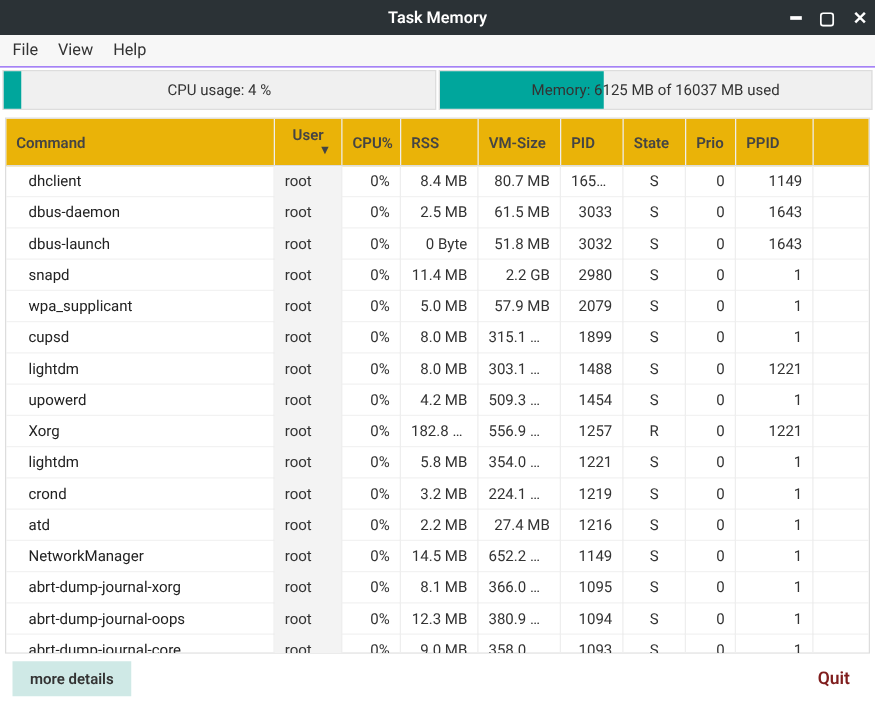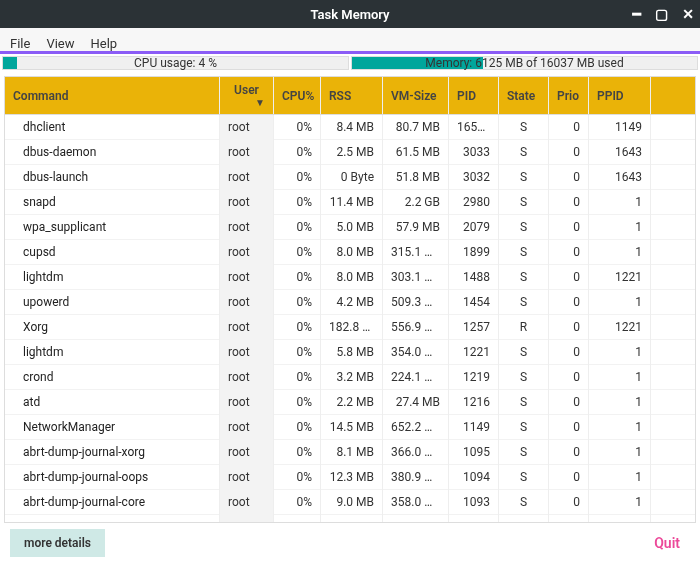--- a/index.html
+++ b/index.html
@@ -1,23 +1,23 @@
 <!DOCTYPE html>
 <html><head>
 <meta charset="utf-8">
 <style>
 * { margin: 0; padding: 0; box-sizing: border-box; font-family: -apple-system, "Segoe UI", Roboto, Ubuntu, sans-serif; }
 body { width: 700px; height: 563px; background: #fff; display: flex; flex-direction: column; overflow: hidden; }
 .titlebar { background: #2b3236; color: #fff; height: 28px; display: flex; align-items: center; position: relative; }
 .title { flex: 1; text-align: center; font-weight: 600; font-size: 13px; }
 .win-controls { position: absolute; right: 6px; top: 0; height: 28px; display: flex; align-items: center; gap: 14px; }
 .win-btn { color: #fff; font-size: 14px; cursor: pointer; font-weight: 600; }
-.menubar { background: #f7f7f7; height: 26px; display: flex; align-items: flex-end; gap: 16px; padding: 0 10px; font-size: 13px; color: #333; border-bottom: 3px solid #8b5cf6; }
+.menubar { background: #f7f7f7; height: 26px; display: flex; align-items: center; gap: 16px; padding: 0 10px; font-size: 13px; color: #333; border-bottom: 1px solid #8b5cf6; }
 .menu-item { cursor: pointer; }
-.meters { display: flex; height: 14px; margin: 2px 2px 6px 2px; gap: 2px; }
+.meters { display: flex; height: 32px; margin: 2px 2px 6px 2px; gap: 2px; }
 .meter { flex: 1; position: relative; background: #f0f0f0; display: flex; align-items: center; justify-content: center; font-size: 12px; color: #333; border: 1px solid #ddd; }
 .meter-fill { position: absolute; left: 0; top: 0; bottom: 0; background: #00a69c; }
 .meter-label { position: relative; z-index: 1; }
 .table-wrap { flex: 1; overflow: hidden; display: flex; flex-direction: column; border: 1px solid #ddd; margin: 0 4px; }
 .thead { display: flex; background: #eab308; border-bottom: 1px solid #ddd; font-size: 12px; color: #444; }
 .th, .td { padding: 6px 8px; border-right: 1px solid #eee; overflow: hidden; white-space: nowrap; text-overflow: ellipsis; }
 .th { font-weight: 600; display: flex; align-items: center; }
 .th .drop { margin-left: auto; font-size: 10px; }
 .col-cmd { width: 215px; }
 .col-user { width: 54px; flex-direction: column; }
@@ -27,21 +27,21 @@
 .col-pid { width: 50px; text-align: right; }
 .col-state { width: 50px; text-align: center; }
 .col-prio { width: 40px; text-align: right; }
 .col-ppid { width: 62px; text-align: right; }
 .tbody { flex: 1; overflow-y: auto; font-size: 12px; color: #333; }
 .row { display: flex; border-bottom: 1px solid #f2f2f2; height: 25px; align-items: center; }
 .td.col-user { background: #f3f3f3; }
 .td.col-cmd { padding-left: 18px; color: #222; }
 .footer { height: 40px; display: flex; align-items: center; padding: 0 10px; gap: 10px; background: #fff; }
 .more-btn { background: #cfe9e6; border: none; padding: 7px 14px; font-weight: 600; font-size: 12px; color: #333; cursor: pointer; }
-.quit-btn { margin-left: auto; background: none; border: none; font-weight: 600; font-size: 14px; color: #ec4899; cursor: pointer; padding: 7px 10px; }
+.quit-btn { margin-left: auto; background: none; border: none; font-weight: 600; font-size: 14px; color: #7f1d1d; cursor: pointer; padding: 7px 10px; }
 ::-webkit-scrollbar { width: 12px; }
 ::-webkit-scrollbar-thumb { background: #cfcfcf; border-radius: 0; }
 </style>
 </head>
 <body>
 
 <div class="titlebar">
   <span class="title">Task Memory</span>
   <div class="win-controls">
     <span class="win-btn">━</span>

